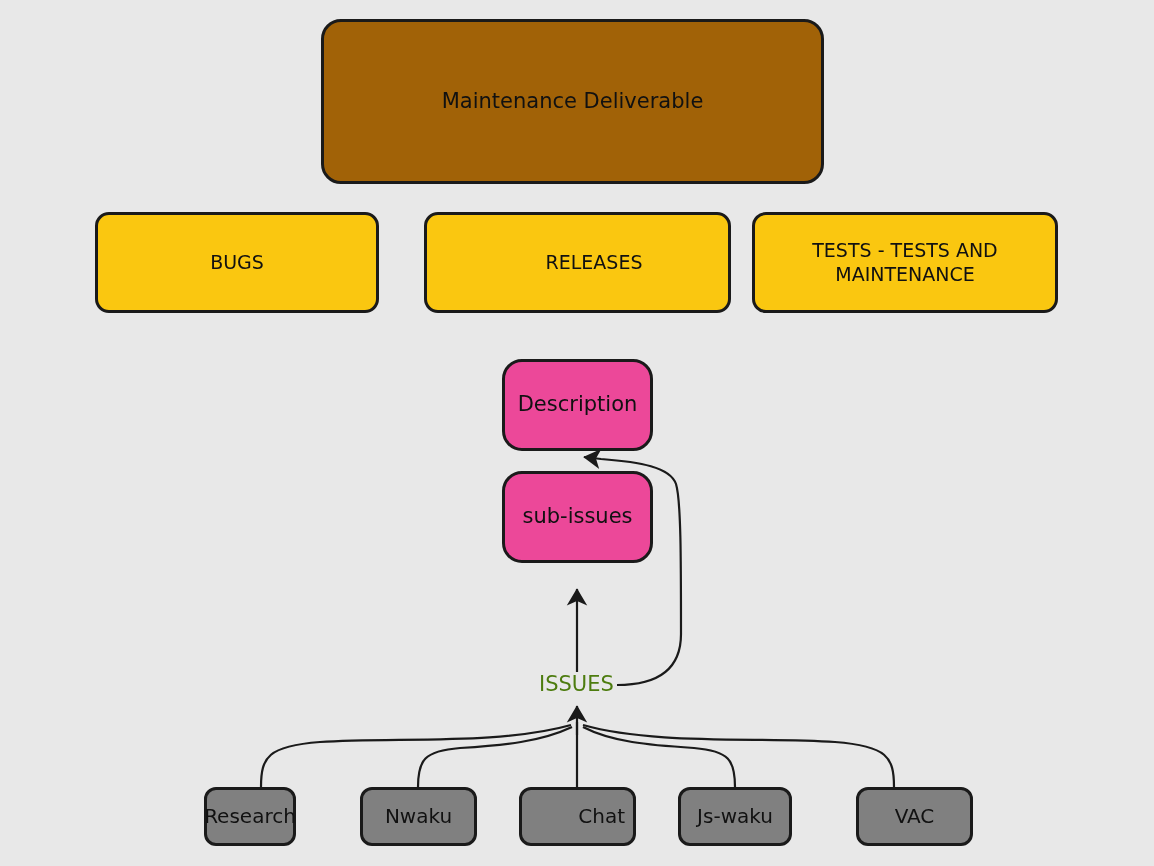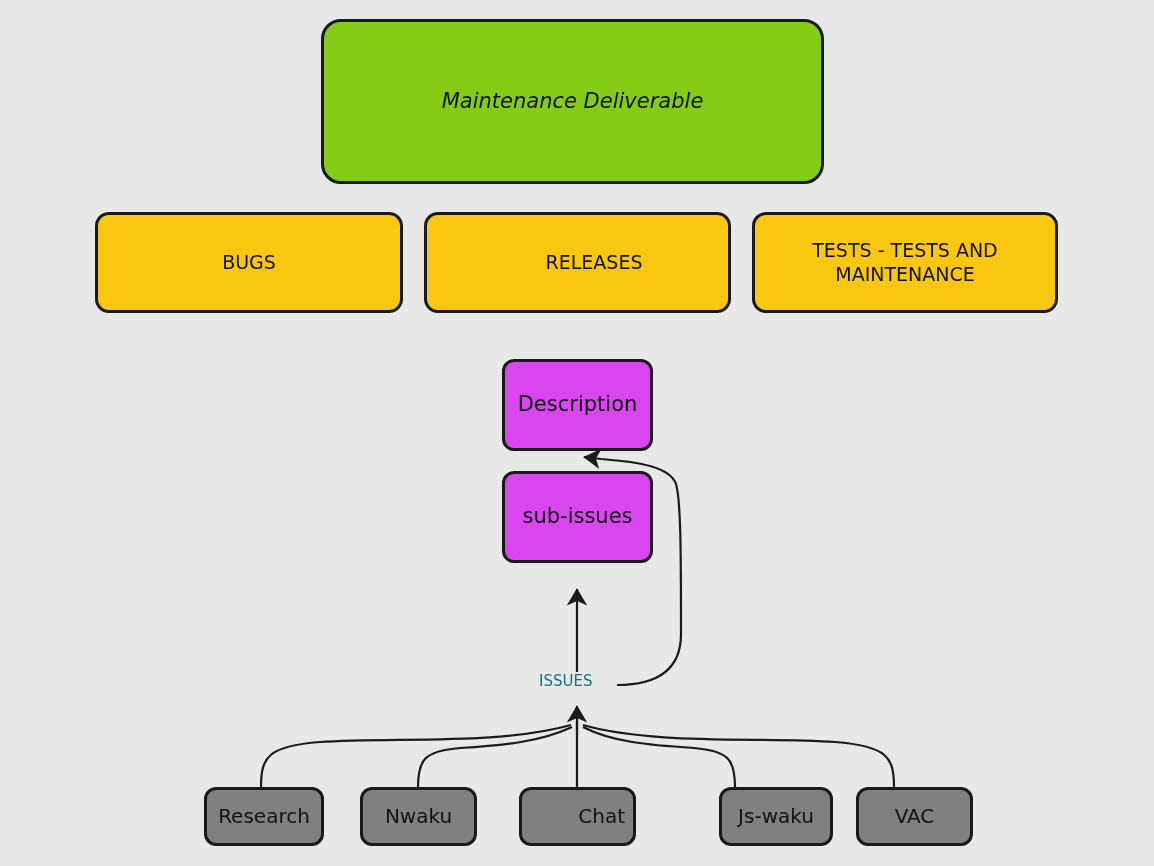--- a/index.html
+++ b/index.html
@@ -39,70 +39,69 @@
     padding: 0 8px;
     pointer-events: none;
   }
 
   
   .node.deliverable {
     left: 321px;
     top: 19px;
     width: 503px;
     height: 165px;
-    background: #84cc16;
+    background: #a16207;
     border-radius: 20px;
     font-size: 21px;
-    font-style: italic;
   }
 
   
   .node.category {
     background: #fac710;
     border-radius: 14px;
     font-size: 19px;
     top: 212px;
     height: 101px;
   }
-  .node.cat-0 { left: 95px;  width: 308px; }
+  .node.cat-0 { left: 95px;  width: 284px; }
   .node.cat-1 { left: 424px; width: 307px; padding-left: 33px; }
   .node.cat-2 { left: 752px; width: 306px; }
 
   
   .node.detail {
-    background: #d946ef;
-    border-radius: 12px;
+    background: #ec4899;
+    border-radius: 20px;
     font-size: 21px;
     left: 502px;
     width: 151px;
     height: 92px;
   }
   .node.detail-description { top: 359px; }
   .node.detail-subissues  { top: 471px; }
 
   
   .node.team {
     background: #808080;
     border-radius: 12px;
     font-size: 20px;
     top: 787px;
     height: 59px;
   }
-  .node.team-0 { left: 204px; width: 120px; text-align: right; }
+  .node.team-0 { left: 204px; width: 92px; text-align: right; }
   .node.team-1 { left: 360px; width: 117px; }
   .node.team-2 { left: 519px; width: 117px; justify-content: flex-end; }
-  .node.team-3 { left: 678px; width: 114px; margin-left: 41px; }
+  .node.team-3 { left: 678px; width: 114px; }
   .node.team-4 { left: 856px; width: 117px; }
 
   
   .edge-label {
     position: absolute;
     z-index: 4;
-    font-size: 15px;
-    color: #0f766e;
+    font-size: 21px;
+    color: #4d7c0f;
     background: #e8e8e8;
     padding: 0 3px;
     white-space: nowrap;
   }
   .edge-label.issues {
     left: 536px;
     top: 672px;
   }
 </style>
 </head>

